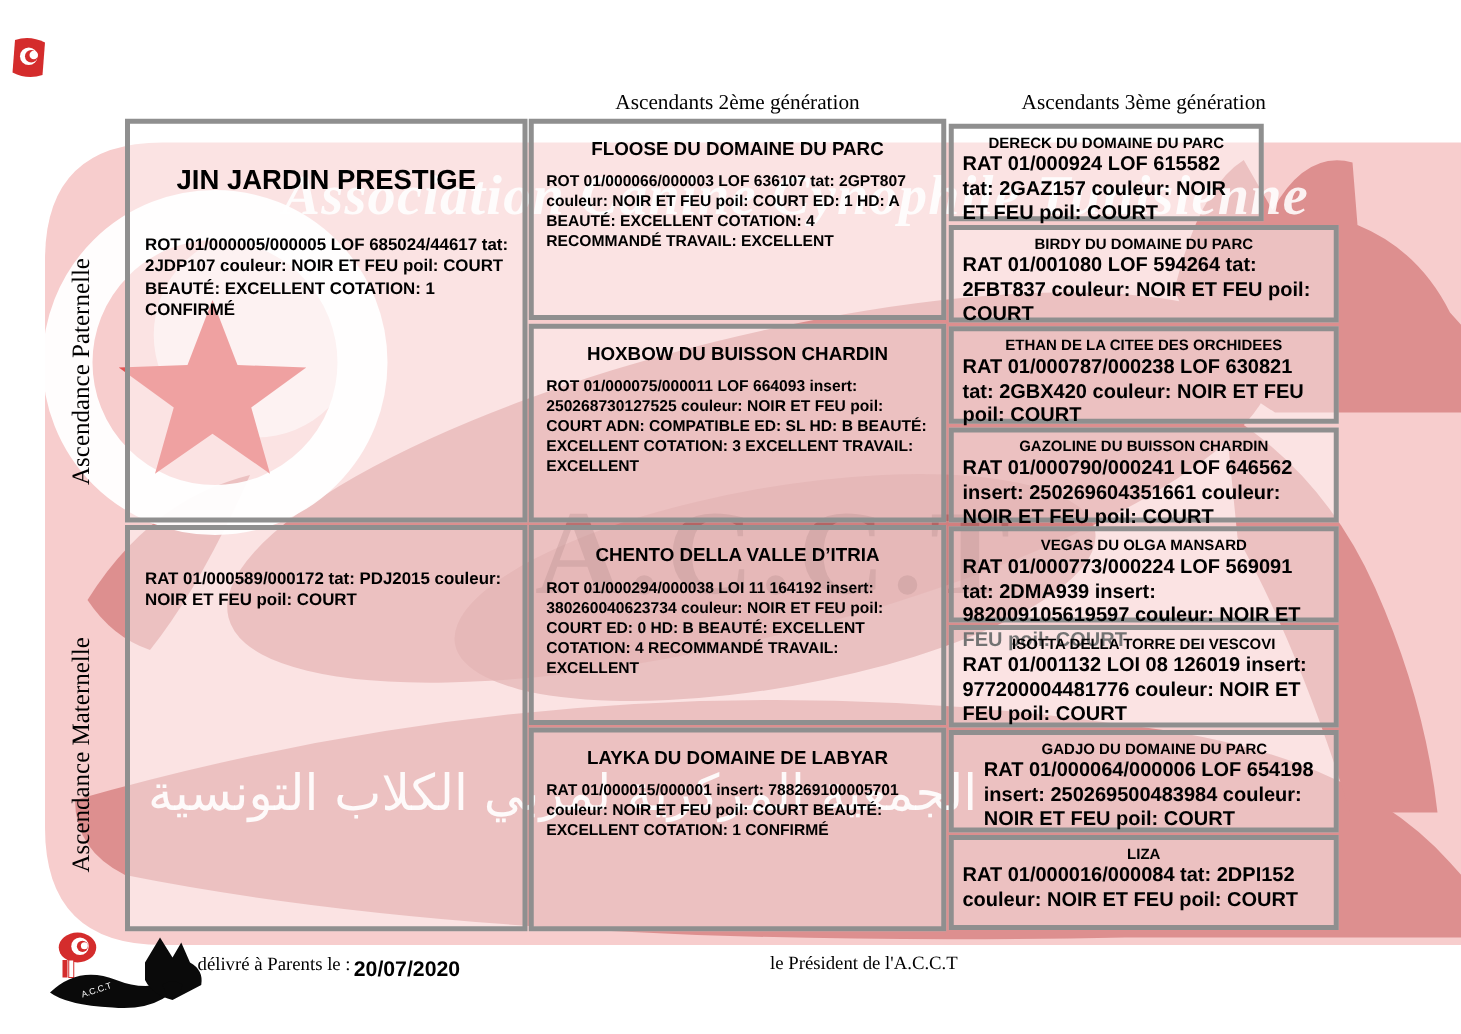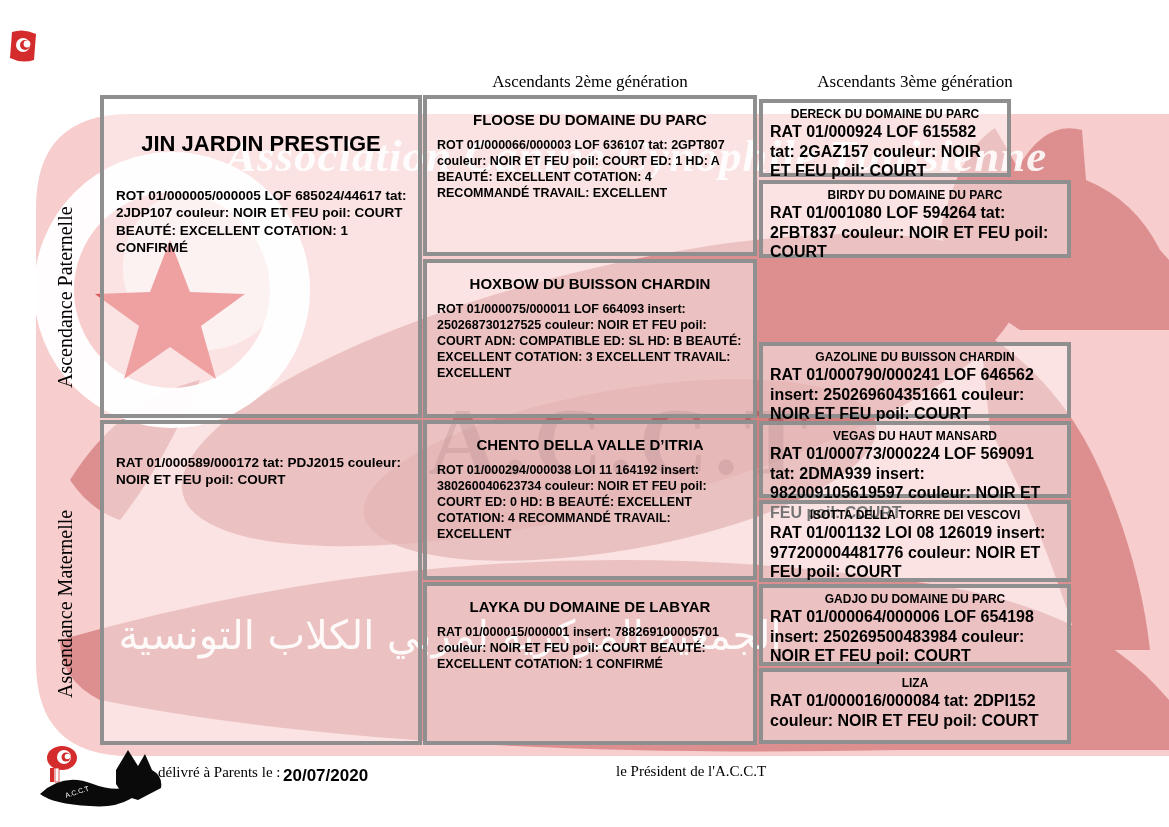--- a/index.html
+++ b/index.html
@@ -128,33 +128,37 @@
   </div>
 
   <div class="box g3" style="left:759px; top:99px;  width:252px; height:78px;">
     <div class="title">DERECK DU DOMAINE DU PARC</div>
     <div class="details">RAT 01/000924 LOF 615582 tat: 2GAZ157 couleur: NOIR ET FEU poil: COURT</div>
   </div>
   <div class="box g3" style="left:759px; top:180px; width:312px; height:78px;">
     <div class="title">BIRDY DU DOMAINE DU PARC</div>
     <div class="details">RAT 01/001080 LOF 594264 tat: 2FBT837 couleur: NOIR ET FEU poil: COURT</div>
   </div>
+  <div class="box g3" style="left:759px; top:261px; width:312px; height:78px;">
+    <div class="title">ETHAN DE LA CITEE DES ORCHIDEES</div>
+    <div class="details">RAT 01/000787/000238 LOF 630821 tat: 2GBX420 couleur: NOIR ET FEU poil: COURT</div>
+  </div>
   <div class="box g3" style="left:759px; top:342px; width:312px; height:76px;">
     <div class="title">GAZOLINE DU BUISSON CHARDIN</div>
     <div class="details">RAT 01/000790/000241 LOF 646562 insert: 250269604351661 couleur: NOIR ET FEU poil: COURT</div>
   </div>
   <div class="box g3" style="left:759px; top:421px; width:312px; height:77px;">
-    <div class="title">VEGAS DU HAUT MANSARD</div>
+    <div class="title">VEGAS DU OLGA MANSARD</div>
     <div class="details">RAT 01/000773/000224 LOF 569091 tat: 2DMA939 insert: 982009105619597 couleur: NOIR ET FEU poil: COURT</div>
   </div>
   <div class="box g3" style="left:759px; top:500px; width:312px; height:82px;">
     <div class="title">ISOTTA DELLA TORRE DEI VESCOVI</div>
     <div class="details">RAT 01/001132 LOI 08 126019 insert: 977200004481776 couleur: NOIR ET FEU poil: COURT</div>
   </div>
-  <div class="box g3" style="left:759px; top:584px; width:312px; height:82px;">
+  <div class="box g3" style="left:759px; top:584px; width:312px; height:82px;padding-left:17px;">
     <div class="title">GADJO DU DOMAINE DU PARC</div>
     <div class="details">RAT 01/000064/000006 LOF 654198 insert: 250269500483984 couleur: NOIR ET FEU poil: COURT</div>
   </div>
   <div class="box g3" style="left:759px; top:668px; width:312px; height:76px;">
     <div class="title">LIZA</div>
     <div class="details">RAT 01/000016/000084 tat: 2DPI152 couleur: NOIR ET FEU poil: COURT</div>
   </div>
 
   <div id="logo">
     <svg width="125" height="70" viewBox="0 0 125 70">

